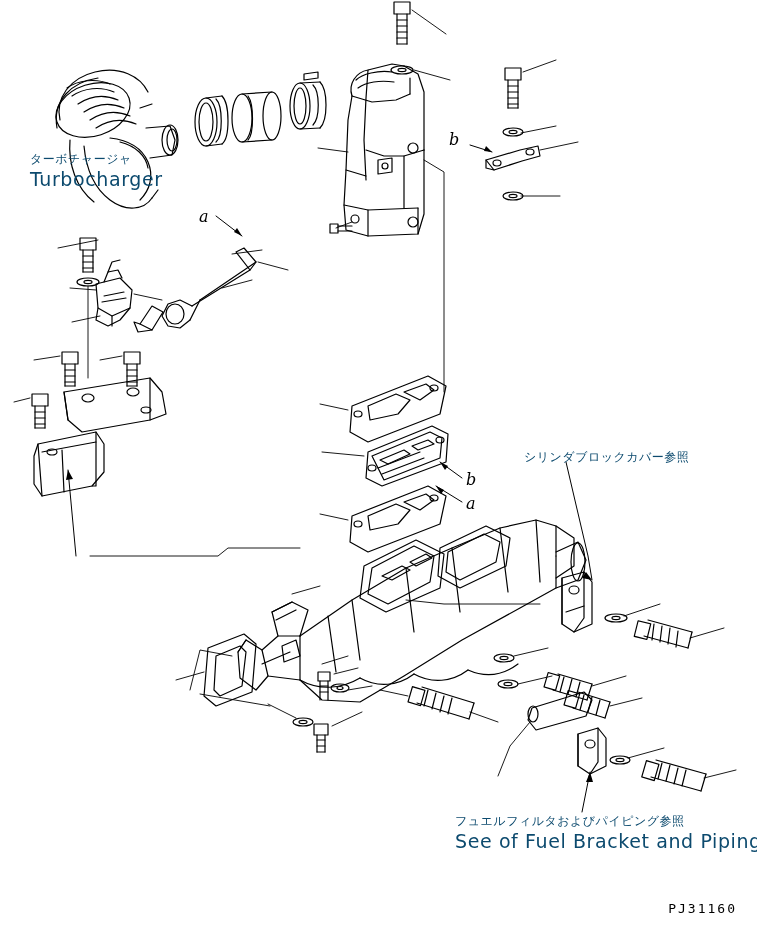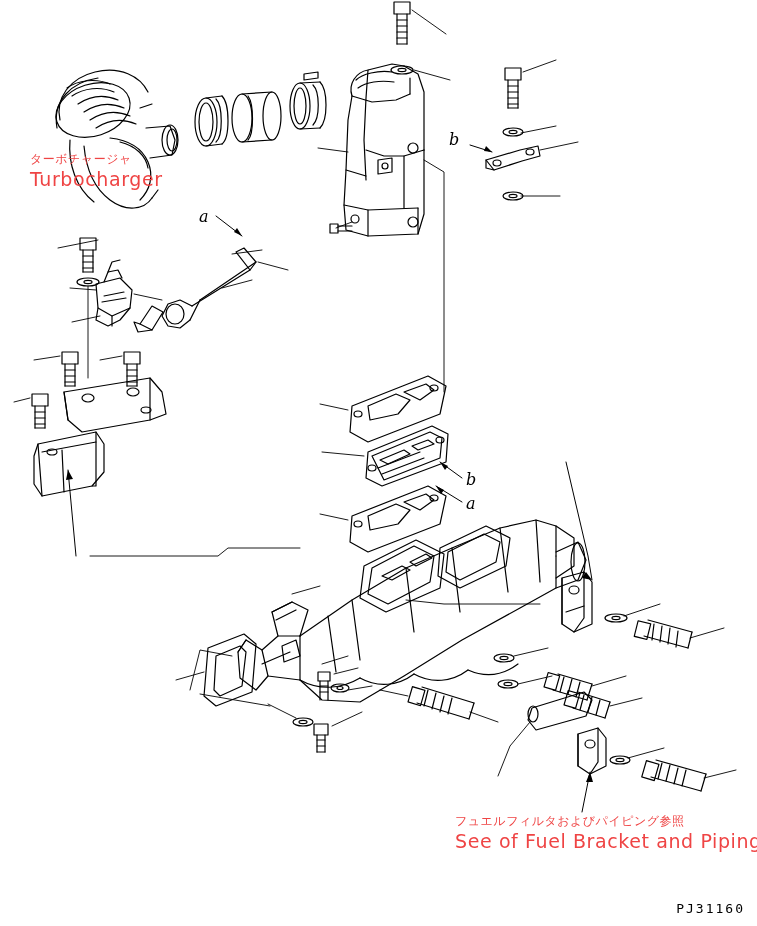--- a/index.html
+++ b/index.html
@@ -19,21 +19,21 @@
     position: absolute;
     left: 0;
     top: 0;
     width: 757px;
     height: 926px;
   }
   .label {
     position: absolute;
     font-family: "DejaVu Sans", sans-serif;
     font-size: 12.5px;
-    color: #ef4444;
+    color: #0c4a6e;
     white-space: nowrap;
     line-height: 1.28;
     letter-spacing: 0.2px;
   }
   .label .jp {
     display: block;
     font-size: 12px;
     letter-spacing: 0.5px;
   }
   .label .en {
@@ -43,21 +43,21 @@
   }
   .marker {
     position: absolute;
     font-family: "DejaVu Serif", serif;
     font-style: italic;
     font-size: 16px;
     color: #000000;
   }
   #drawing-number {
     position: absolute;
-    right: 12px;
+    right: 20px;
     bottom: 10px;
     font-family: "DejaVu Sans Mono", monospace;
     font-size: 13px;
     letter-spacing: 2px;
     color: #000000;
   }
   #label-turbocharger { left: 30px; top: 152px; }
   #label-water-separator { left: 8px; top: 563px; }
   #label-cylinder-block-cover { left: 524px; top: 450px; }
   #label-fuel-filter { left: 455px; top: 814px; }
@@ -485,20 +485,21 @@
     </g>
   </svg>
 
   <div class="label" id="label-turbocharger">
     <span class="jp">ターボチャージャ</span>
     <span class="en">Turbocharger</span>
   </div>
 
 
   <div class="label" id="label-cylinder-block-cover">
+    <span class="jp">シリンダブロックカバー参照</span>
   </div>
 
   <div class="label" id="label-fuel-filter">
     <span class="jp">フュエルフィルタおよびパイピング参照</span>
     <span class="en">See of Fuel Bracket and Piping</span>
   </div>
 
   <div class="marker" id="marker-a-upper">a</div>
   <div class="marker" id="marker-b-upper">b</div>
   <div class="marker" id="marker-b-lower">b</div>

